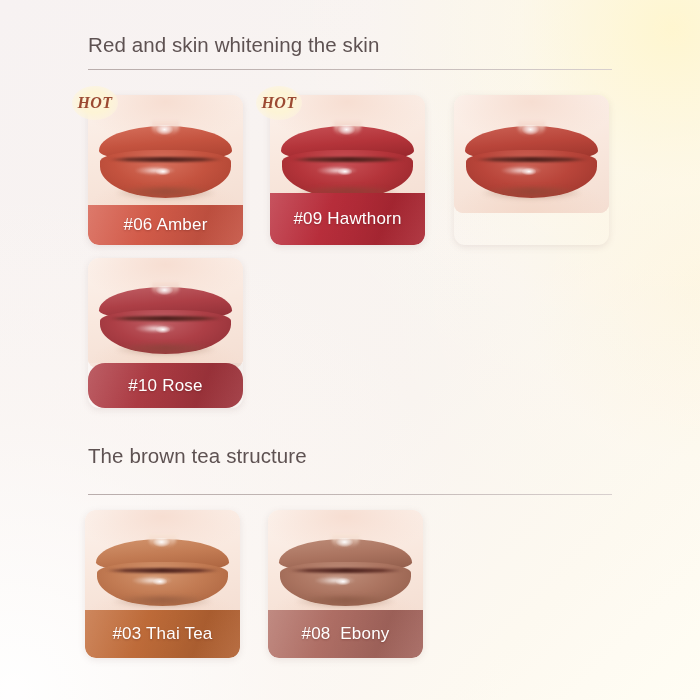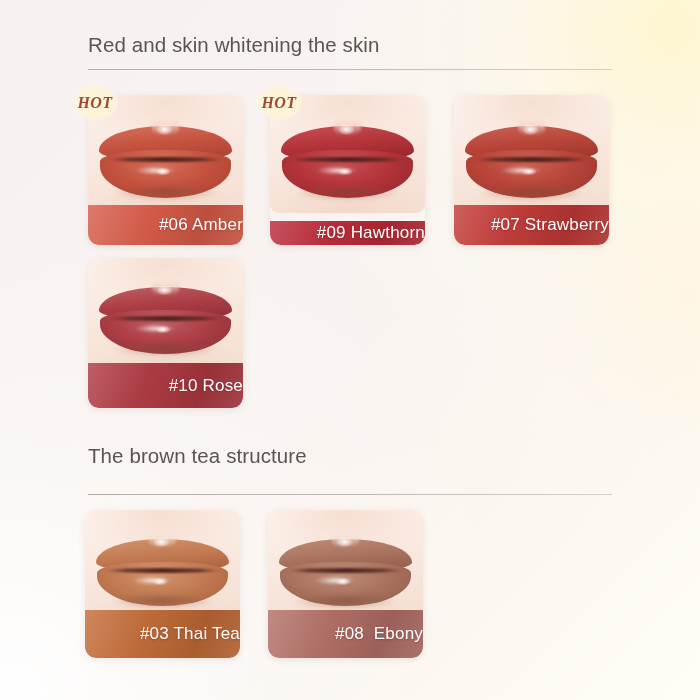--- a/index.html
+++ b/index.html
@@ -147,21 +147,21 @@
   }
 
   
   .label {
     position: absolute;
     left: 0;
     bottom: 0;
     width: 100%;
     display: flex;
     align-items: center;
-    justify-content: flex-end;
+    justify-content: center;
     color: #fff;
     font-size: 17px;
     font-weight: 400;
     letter-spacing: .2px;
     white-space: pre;
     text-shadow: 0 1px 2px rgba(90,30,25,0.35);
     border-radius: 0 0 11px 11px;
   }
   .label::after {
     content: "";
@@ -226,58 +226,55 @@
         <div class="skin"></div>
         <div class="lip-top" style="background:linear-gradient(175deg,#c75055 0%,#b4343a 48%,#922429 100%);"></div>
         <div class="bow" style="background:linear-gradient(180deg,rgba(246,222,210,0.9) 0%,rgba(180,52,58,0.15) 100%);"></div>
         <div class="lip-bot" style="background:radial-gradient(ellipse at 46% 26%,#c75055 0%,#b4343a 46%,#922429 100%);"></div>
         <div class="mouthline"></div>
         <div class="gloss-top"></div>
         <div class="gloss-mid"></div>
         <div class="gloss-speck"></div>
         <div class="undershadow"></div>
       </div>
-      <div class="label" style="height:24px; background:linear-gradient(100deg,#bc3240 0%,#b42b38 55%,#a8242f 100%);">
+      <div class="label" style="height:52px; background:linear-gradient(100deg,#bc3240 0%,#b42b38 55%,#a8242f 100%);">
         <span>#09 Hawthorn</span>
       </div>
     </div>
     <div class="hot" style="left:256px; top:86px;">
       <span>HOT</span>
     </div>
 
     <div class="card" style="left:454px; top:95px; width:155px; height:150px;">
       <div class="swatch" style="height:118px;">
         <div class="skin"></div>
         <div class="lip-top" style="background:linear-gradient(175deg,#cb6154 0%,#b9453a 48%,#98332a 100%);"></div>
         <div class="bow" style="background:linear-gradient(180deg,rgba(246,222,210,0.9) 0%,rgba(185,69,58,0.15) 100%);"></div>
         <div class="lip-bot" style="background:radial-gradient(ellipse at 46% 26%,#cb6154 0%,#b9453a 46%,#98332a 100%);"></div>
         <div class="mouthline"></div>
         <div class="gloss-top"></div>
         <div class="gloss-mid"></div>
         <div class="gloss-speck"></div>
         <div class="undershadow"></div>
       </div>
-      <div class="label" style="height:40px; background:linear-gradient(100deg,#c4413e 0%,#bb3936 55%,#ae302e 100%);">
-        <span>#07 Strawberry</span>
-      </div>
     </div>
 
     <div class="card" style="left:88px; top:258px; width:155px; height:150px;">
       <div class="swatch" style="height:110px;">
         <div class="skin"></div>
         <div class="lip-top" style="background:linear-gradient(175deg,#c05f65 0%,#ad3f46 48%,#8c2d34 100%);"></div>
         <div class="bow" style="background:linear-gradient(180deg,rgba(246,222,210,0.9) 0%,rgba(173,63,70,0.15) 100%);"></div>
         <div class="lip-bot" style="background:radial-gradient(ellipse at 46% 26%,#c05f65 0%,#ad3f46 46%,#8c2d34 100%);"></div>
         <div class="mouthline"></div>
         <div class="gloss-top"></div>
         <div class="gloss-mid"></div>
         <div class="gloss-speck"></div>
         <div class="undershadow"></div>
       </div>
-      <div class="label" style="height:45px; background:linear-gradient(100deg,#b04048 0%,#a83840 55%,#9c3038 100%);">
+      <div class="label" style="height:45px; background:linear-gradient(100deg,#b04048 0%,#a83840 55%,#9c3038 100%);border-radius:17px;">
         <span>#10 Rose</span>
       </div>
     </div>
   </div>
 
   <div class="section" style="top:0;">
     <div class="sec-head" style="top:444px;">The brown tea structure</div>
     <div class="sec-rule" style="top:494px;"></div>
 
     <div class="card" style="left:85px; top:510px; width:155px; height:148px;">

